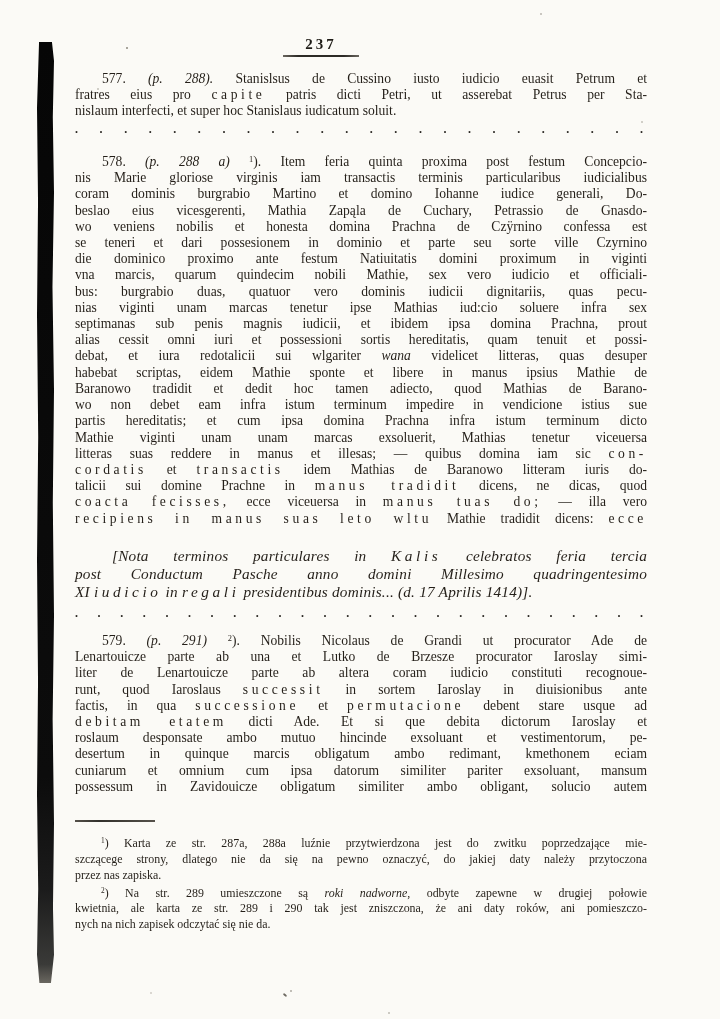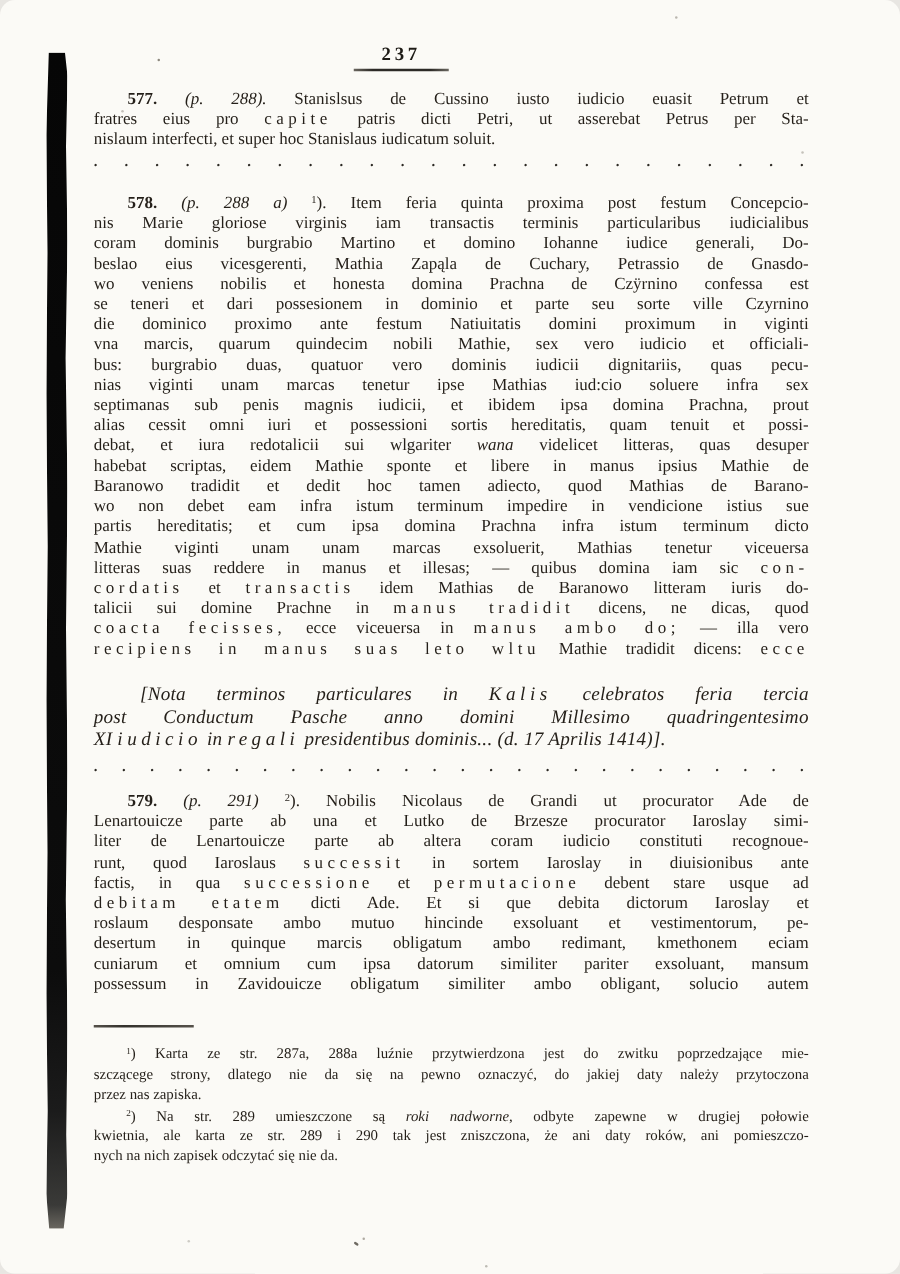--- a/index.html
+++ b/index.html
@@ -1,39 +1,38 @@
 <!DOCTYPE html>
 <html><head>
 <meta charset="utf-8">
 <style>
   html,body{margin:0;padding:0;background:#e8e6e2;}
   .sheet{
     position:relative;width:720px;height:1019px;margin:0 auto;
     background:#fbfaf6;overflow:hidden;
     font-family:"Liberation Serif","DejaVu Serif",serif;
     color:#241f19;
-    border-radius:12px;
   }
   
   .scanbar{
     position:absolute;left:37px;top:42px;width:17px;height:941px;
     background:linear-gradient(180deg,#060606 0%,#0c0c0c 78%,#1b1b1b 90%,#3a3a38 98%,#6a6760 100%);
     clip-path:polygon(12% 0,88% 0,100% 2%,93% 8%,100% 16%,91% 26%,100% 37%,93% 49%,100% 61%,92% 72%,100% 83%,94% 92%,100% 97%,82% 100%,14% 100%,0 97%,7% 90%,0 80%,6% 68%,0 55%,7% 42%,0 29%,6% 17%,0 7%)
   }
   .header-wrap{position:absolute;top:36px;left:283px;width:76px;text-align:center;}
   .pagenum{
     display:block;font-weight:bold;font-size:15px;letter-spacing:3px;
     color:#1e1b16;
   }
   .pagerule{margin-top:2px;height:2px;background:linear-gradient(90deg,#6a665f,#2c2a26 20%,#2c2a26 80%,#6a665f);}
   .text-sec{position:absolute;left:75px;width:572px;font-size:13.6px;line-height:16.2px;}
   .line{text-align:justify;text-align-last:justify;}
   .line.end{text-align-last:left;}
   .indent .line:first-child{text-indent:27px;}
-  .f-b{font-weight:bold;}
+  .f-b{font-weight:normal;}
   .f-i{font-style:italic;}
   .f-sp{letter-spacing:3.6px;}
   .f-sup{font-size:0.62em;vertical-align:0.48em;letter-spacing:0;}
   .dotrow{
     position:absolute;left:75px;width:568px;height:16px;
     font-size:12px;font-weight:bold;color:#2b2archive823;color:#2b2823;
     text-align:justify;text-align-last:justify;
   }
   .nota{font-size:15.3px;line-height:18.1px;font-style:italic;letter-spacing:0.2px;}
   .nota .line:first-child{text-indent:37px;font-style:italic;}
@@ -87,21 +86,21 @@
       <div class="line"><span>alias cessit omni iuri et possessioni sortis hereditatis, quam tenuit et possi-</span></div>
       <div class="line"><span>debat, et iura redotalicii sui wlgariter </span><span class="f-i">wana</span><span> videlicet litteras, quas desuper</span></div>
       <div class="line"><span>habebat scriptas, eidem Mathie sponte et libere in manus ipsius Mathie de</span></div>
       <div class="line"><span>Baranowo tradidit et dedit hoc tamen adiecto, quod Mathias de Barano-</span></div>
       <div class="line"><span>wo non debet eam infra istum terminum impedire in vendicione istius sue</span></div>
       <div class="line"><span>partis hereditatis; et cum ipsa domina Prachna infra istum terminum dicto</span></div>
       <div class="line"><span>Mathie viginti unam unam marcas exsoluerit, Mathias tenetur viceuersa</span></div>
       <div class="line"><span>litteras suas reddere in manus et illesas; — quibus domina iam sic </span><span class="f-sp">con-</span></div>
       <div class="line"><span class="f-sp">cordatis</span><span> et </span><span class="f-sp">transactis</span><span> idem Mathias de Baranowo litteram iuris do-</span></div>
       <div class="line"><span>talicii sui domine Prachne in </span><span class="f-sp">manus tradidit</span><span> dicens, ne dicas, quod</span></div>
-      <div class="line"><span class="f-sp">coacta fecisses,</span><span> ecce viceuersa in </span><span class="f-sp">manus ambo do;</span><span> — illa vero</span></div>
+      <div class="line"><span class="f-sp">coacta fecisses,</span><span> ecce viceuersa in </span><span class="f-sp">manus tuas do;</span><span> — illa vero</span></div>
       <div class="line"><span class="f-sp">recipiens in manus suas leto wltu</span><span> Mathie tradidit dicens: </span><span class="f-sp">ecce</span></div>
     </section>
 
   <section class="text-sec nota" style="top:547px;">
       <div class="line"><span>[Nota terminos particulares in </span><span class="f-sp">Kalis</span><span> celebratos feria tercia</span></div>
       <div class="line"><span>post Conductum Pasche anno domini Millesimo quadringentesimo</span></div>
       <div class="line end"><span>XI </span><span class="f-sp">iudicio</span><span> in </span><span class="f-sp">regali</span><span> presidentibus dominis... (d. 17 Aprilis 1414)].</span></div>
     </section>
 
   <div class="dotrow" style="top:606px;">. . . . . . . . . . . . . . . . . . . . . . . . . .</div>

